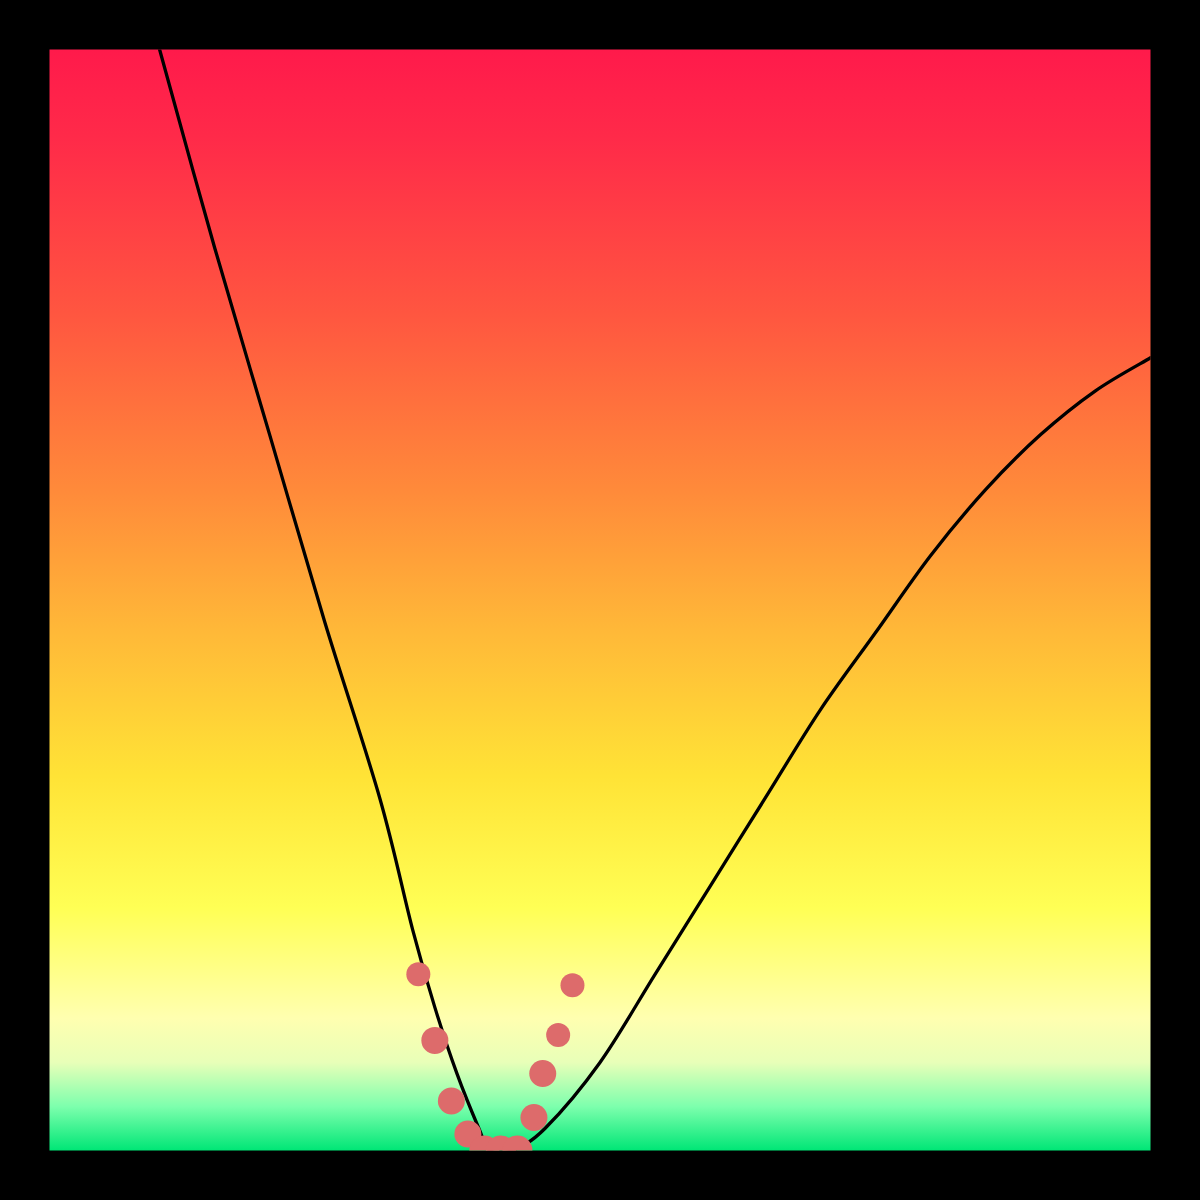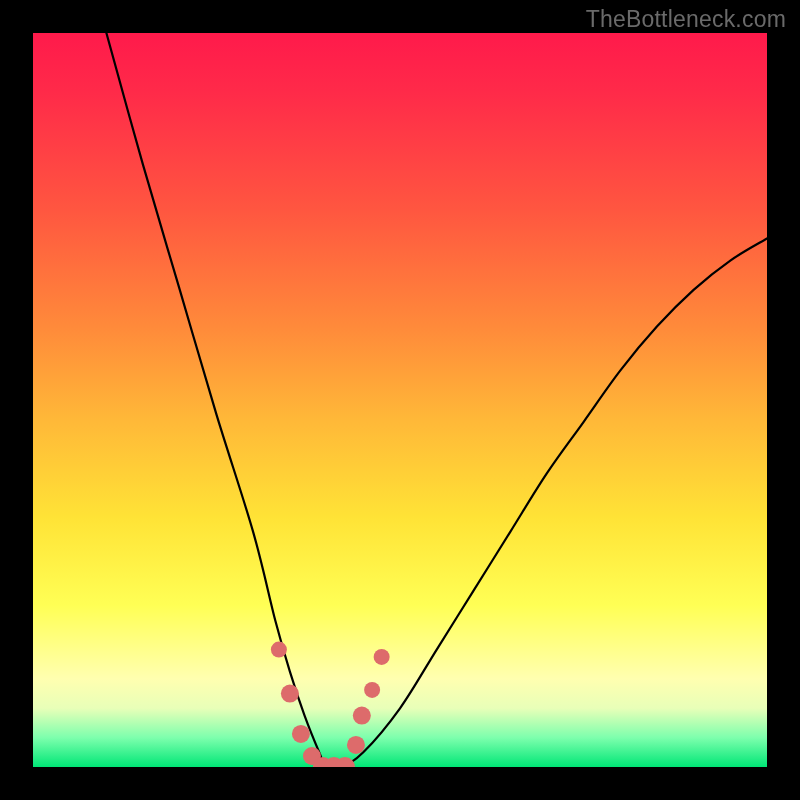--- a/index.html
+++ b/index.html
@@ -57,21 +57,20 @@
     top: 0;
     width: 734px;
     height: 734px;
   }
 </style>
 </head>
 <body>
 
 <div class="frame">
 
-  <div class="watermark">TheBottleneck.com</div>
 
   <div class="plot">
     <svg class="curve" viewBox="0 0 734 734" preserveAspectRatio="none">
       <path id="curvePath" d="M 73.4,0 C 79.51666666666667,22.02 97.86666666666666,89.30333333333334 110.1,132.12 C 122.33333333333333,174.93666666666667 134.56666666666666,215.30666666666664 146.8,256.9 C 159.03333333333336,298.49333333333334 171.26666666666668,341.31 183.5,381.68 C 195.73333333333332,422.05 210.41333333333333,464.8666666666667 220.2,499.12 C 229.98666666666665,533.3733333333333 236.10333333333332,563.9566666666667 242.22,587.2 C 248.33666666666667,610.4433333333334 252.00666666666666,622.6766666666667 256.9,638.58 C 261.7933333333333,654.4833333333333 266.68666666666667,669.1633333333333 271.58,682.62 C 276.4733333333333,696.0766666666667 282.59,710.7566666666667 286.26,719.32 C 289.93,727.8833333333334 289.93,731.5533333333333 293.6,734 C 297.27000000000004,736.4466666666667 302.1633333333333,736.4466666666667 308.28,734 C 314.39666666666665,731.5533333333333 320.5133333333333,729.1066666666667 330.3,719.32 C 340.0866666666667,709.5333333333334 354.76666666666665,692.4066666666666 367,675.28 C 379.23333333333335,658.1533333333333 391.4666666666667,636.1333333333332 403.70000000000005,616.56 C 415.9333333333334,596.9866666666667 428.16666666666663,577.4133333333334 440.4,557.84 C 452.6333333333333,538.2666666666667 464.8666666666667,518.6933333333334 477.1,499.12 C 489.33333333333337,479.5466666666667 501.5666666666666,458.75 513.8,440.4 C 526.0333333333333,422.04999999999995 538.2666666666667,406.1466666666667 550.5,389.02000000000004 C 562.7333333333333,371.8933333333334 574.9666666666667,353.5433333333333 587.2,337.64 C 599.4333333333334,321.7366666666667 611.6666666666666,307.0566666666667 623.9,293.6 C 636.1333333333333,280.1433333333334 648.3666666666667,267.90999999999997 660.6,256.9 C 672.8333333333334,245.89 685.0666666666666,236.10333333333335 697.3,227.54000000000002 C 709.5333333333333,218.9766666666667 727.8833333333333,209.19 734,205.51999999999998" fill="none" stroke="#000" stroke-width="2.2" stroke-linecap="round" stroke-linejoin="round"></path>
       <g id="dots">
           <circle cx="245.89000000000001" cy="616.56" r="8" fill="#dd6b6b"></circle>
           <circle cx="256.9" cy="660.6" r="9" fill="#dd6b6b"></circle>
           <circle cx="267.90999999999997" cy="700.97" r="9" fill="#dd6b6b"></circle>
           <circle cx="278.92" cy="722.99" r="9" fill="#dd6b6b"></circle>
           <circle cx="289.93" cy="734" r="10" fill="#dd6b6b"></circle>

